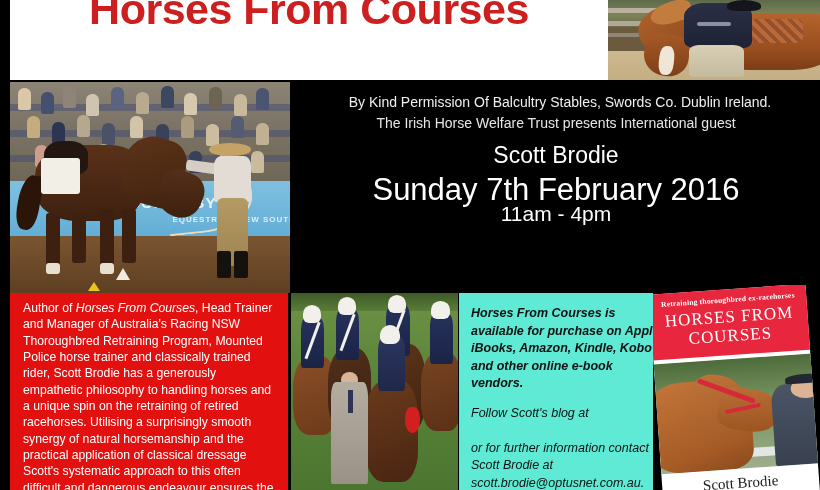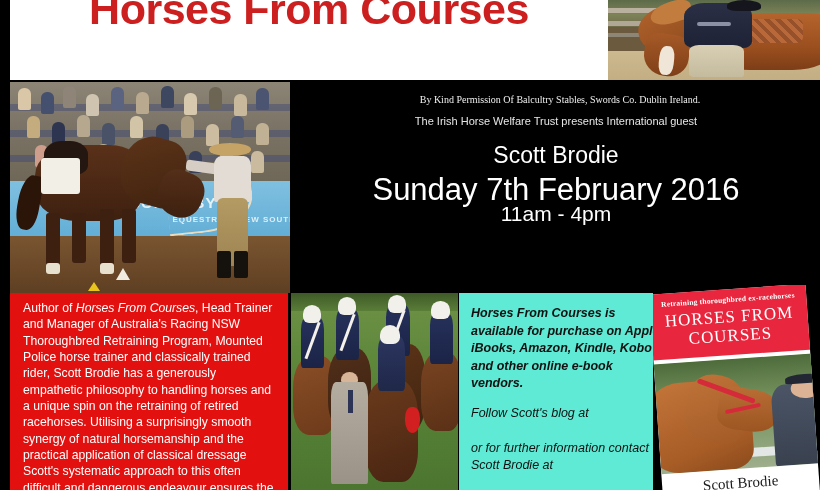--- a/index.html
+++ b/index.html
@@ -100,22 +100,22 @@
         border-radius:0 0 60% 0;transform:rotate(-6deg);}
   .photo-arena .cone{position:absolute;background:#e5c11f;}
   .photo-arena .cone.a{left:38%;bottom:6%;width:0;height:0;border-left:7px solid transparent;
         border-right:7px solid transparent;border-bottom:12px solid #f1ece2;background:none;}
   .photo-arena .cone.b{left:28%;bottom:1%;width:0;height:0;border-left:6px solid transparent;
         border-right:6px solid transparent;border-bottom:9px solid #e8c41d;background:none;}
 
   
   .info{position:absolute;left:292px;top:82px;width:528px;height:211px;color:#fff;}
   .info .line{text-align:center;white-space:nowrap;}
-  .info .l1{position:absolute;left:8px;right:0;top:12px;font-size:10px;color:#efefef;font-family:Liberation Serif, serif;}
-  .info .l2{position:absolute;left:0;right:0;top:33px;font-size:11px;color:#e6e6e6;}
+  .info .l1{position:absolute;left:8px;right:0;top:12px;font-size:14px;color:#efefef;}
+  .info .l2{position:absolute;left:0;right:0;top:33px;font-size:14px;color:#e6e6e6;}
   .info .name{position:absolute;left:0;right:0;top:60px;font-size:23px;color:#ffffff;}
   .info .date{position:absolute;left:0;right:0;top:90px;font-size:31px;color:#ffffff;}
   .info .time{position:absolute;left:0;right:0;top:120px;font-size:21px;color:#ffffff;}
   .info .cost{position:absolute;left:0;right:0;top:153px;font-size:15px;color:#f2f2f2;}
   .info .contact{position:absolute;left:0;right:0;top:177px;font-size:13px;color:#ededed;}
 
   
   .bio{position:absolute;left:10px;top:293px;width:278px;height:197px;
        background:#e2110f;color:#ffffff;overflow:hidden;}
   .bio p{margin:0;padding:7px 12px 0 13px;font-size:12.2px;line-height:16.35px;
@@ -324,20 +324,21 @@
     <div class="suit-head"></div>
     <div class="suit"></div>
     <div class="tie"></div>
   </div>
 
   <div class="bookinfo">
     <p class="p1"><b>Horses From Courses</b><span> is available for purchase on Apple iBooks, Amazon, Kindle, Kobo and other online e-book vendors.</span></p>
     <p class="p2"><span>Follow Scott's blog at</span><br>
       <br>
       <span>or for further information contact Scott Brodie at</span><br>
+      <span>scott.brodie@optusnet.com.au.</span>
     </p>
   </div>
 
   <div class="bookcover">
     <div class="sheet">
       <div class="redband"></div>
       <div class="tagline">Retraining thoroughbred ex-racehorses</div>
       <div class="btitle"><span>HORSES FROM</span><br><span>COURSES</span></div>
       <div class="photo">
         <div class="trees"></div>

